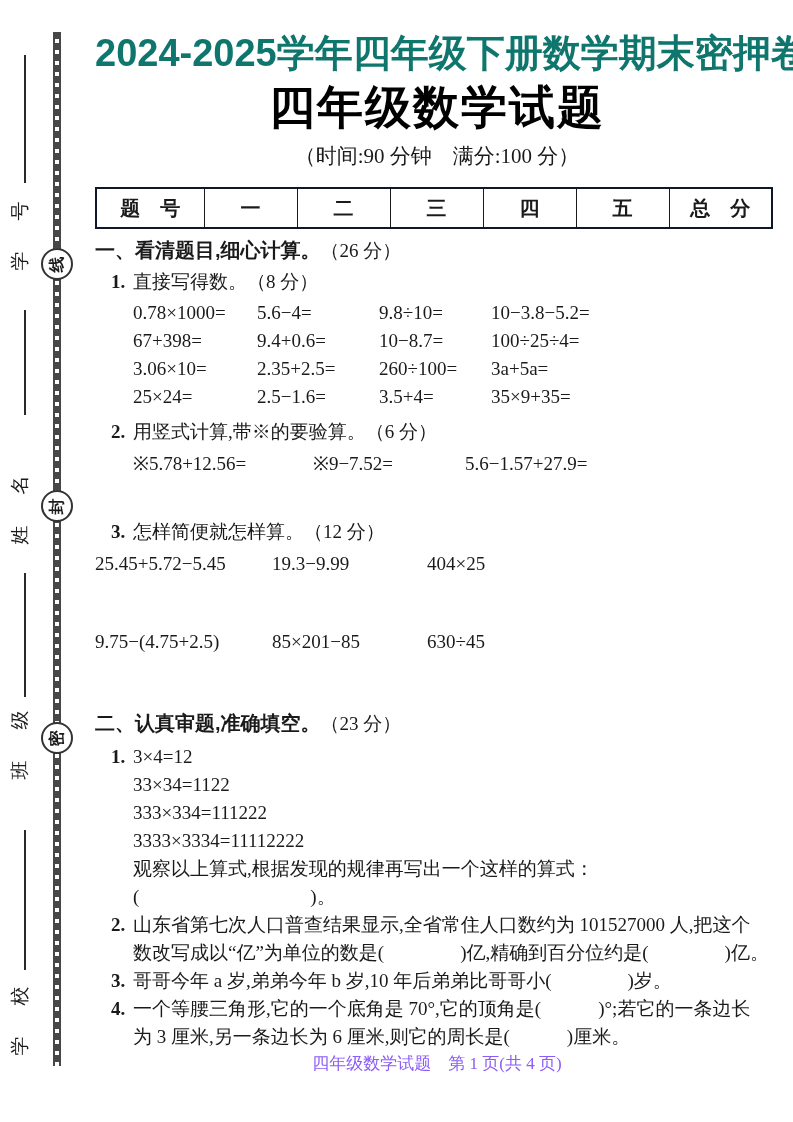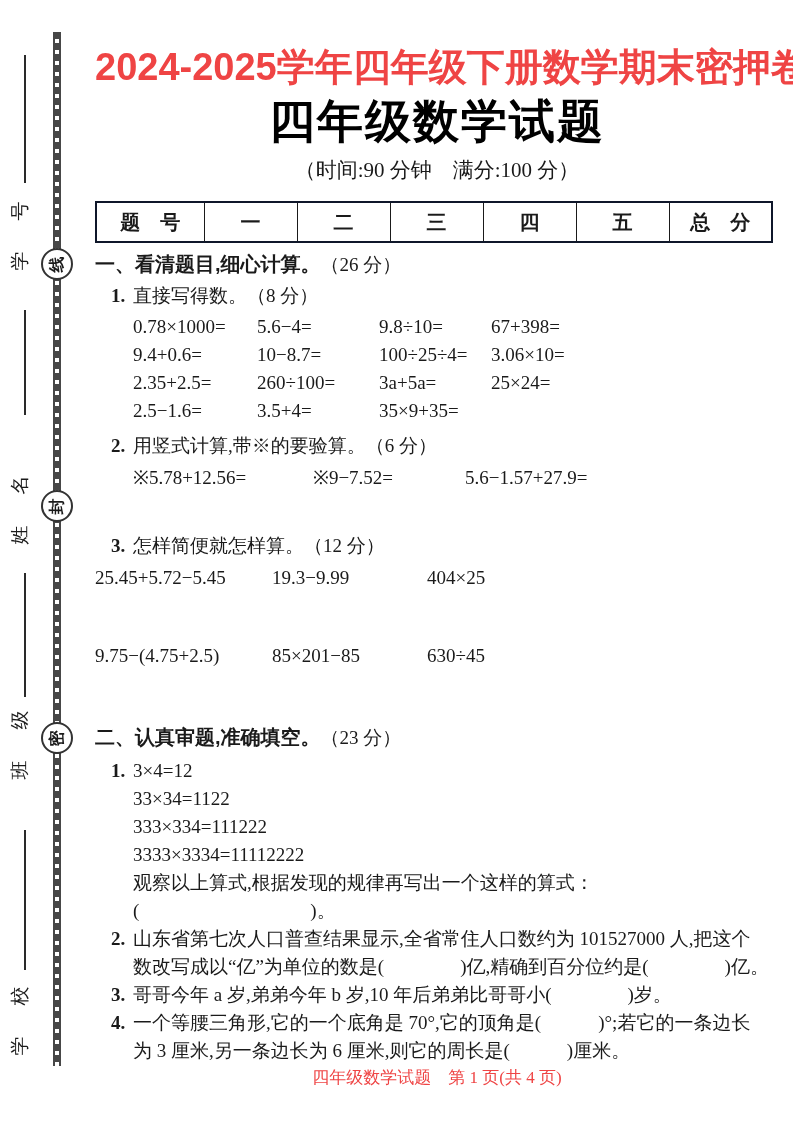--- a/index.html
+++ b/index.html
@@ -30,23 +30,23 @@
     position:absolute; left:41px; width:28px; height:28px;
     border:2px solid #333; border-radius:50%; background:#fff;
     display:flex; align-items:center; justify-content:center; z-index:2;
   }
   .seal-circle span { display:block; transform:rotate(-90deg); font-size:16px; font-weight:bold; }
 
   
   .main { position:absolute; left:95px; top:0; width:684px; }
 
   .title {
-    padding-top:44px; text-align:center; white-space:nowrap;
+    padding-top:30px; text-align:center; white-space:nowrap;
     font-family:"Liberation Sans", sans-serif; font-weight:900;
-    font-size:38px; line-height:46px; color:#ef4444;
+    font-size:38px; line-height:46px; color:#0f766e;
   }
   .subtitle {
     margin-top:8px; text-align:center;
     font-family:"Liberation Sans", sans-serif; font-weight:900;
     font-size:46px; line-height:46px; letter-spacing:2px; color:#000;
   }
   .meta { margin-top:13px; text-align:center; font-size:21px; line-height:26px; }
 
   table.score-table {
     margin-top:18px; width:678px; border-collapse:collapse; table-layout:fixed;
@@ -76,21 +76,21 @@
     display:grid; grid-template-columns:124px 122px 112px auto;
     font-size:19px; line-height:28px;
   }
   .grid3 { margin-left:38px; display:grid; grid-template-columns:180px 152px auto; font-size:19px; line-height:28px; }
   .grid3b { display:grid; grid-template-columns:177px 155px auto; font-size:19px; line-height:28px; }
 
   .s2item { display:flex; font-size:19px; line-height:28px; margin-left:16px; white-space:nowrap; }
   .s2body { flex:1; }
   .s2body div { line-height:28px; }
 
-  .footer { margin-top:2px; text-align:center; font-size:17px; line-height:22px; color:#ef4444; }
+  .footer { margin-top:2px; text-align:center; font-size:17px; line-height:22px; color:#8b5cf6; }
 
   .mt6 { margin-top:6px; } .mt8 { margin-top:8px; } .mt5 { margin-top:5px; }
   .mt41 { margin-top:41px; } .mt50 { margin-top:50px; } .mt54 { margin-top:54px; }
 </style>
 </head>
 <body>
 
 <div class="sidebar">
   <div class="seal-dotted"></div>
 
@@ -149,20 +149,21 @@
   </div>
 
   <div class="qrow mt5">
     <span class="qnum">1.</span>
     <span class="qtext">直接写得数。（8 分）</span>
   </div>
   <div class="grid4">
     <span>0.78×1000=</span>
     <span>5.6−4=</span>
     <span>9.8÷10=</span>
+    <span>10−3.8−5.2=</span>
     <span>67+398=</span>
     <span>9.4+0.6=</span>
     <span>10−8.7=</span>
     <span>100÷25÷4=</span>
     <span>3.06×10=</span>
     <span>2.35+2.5=</span>
     <span>260÷100=</span>
     <span>3a+5a=</span>
     <span>25×24=</span>
     <span>2.5−1.6=</span>

